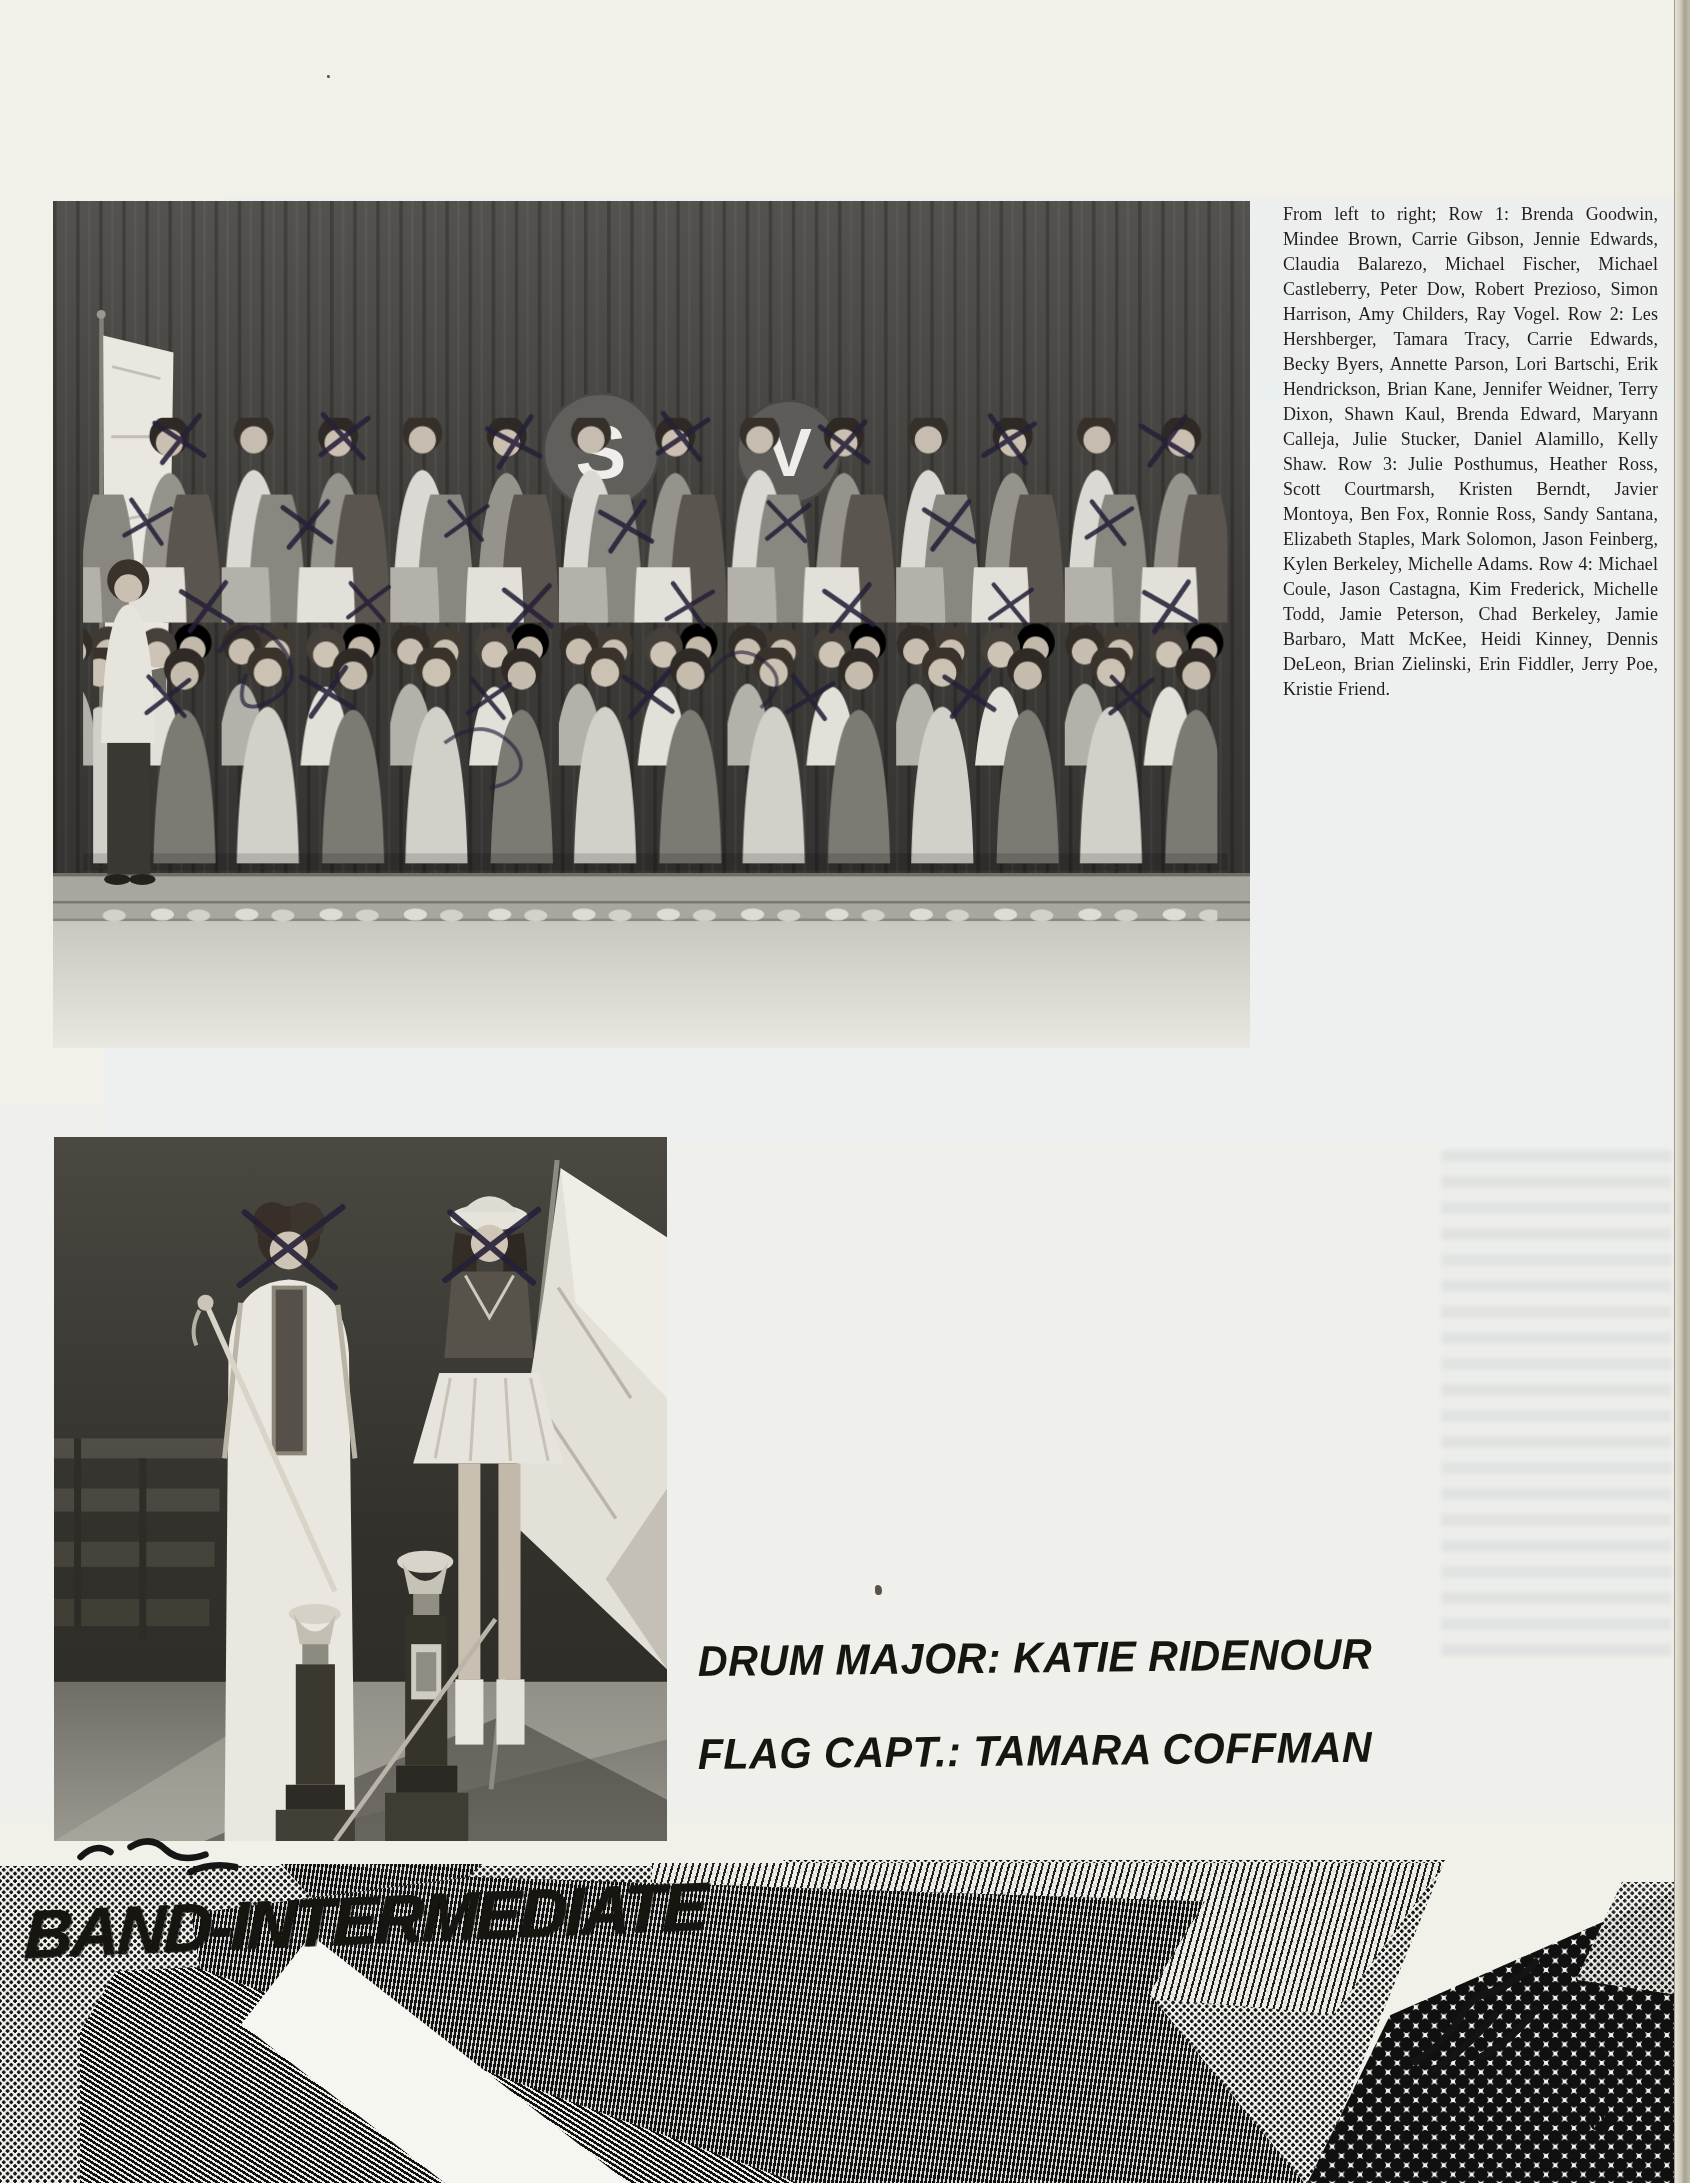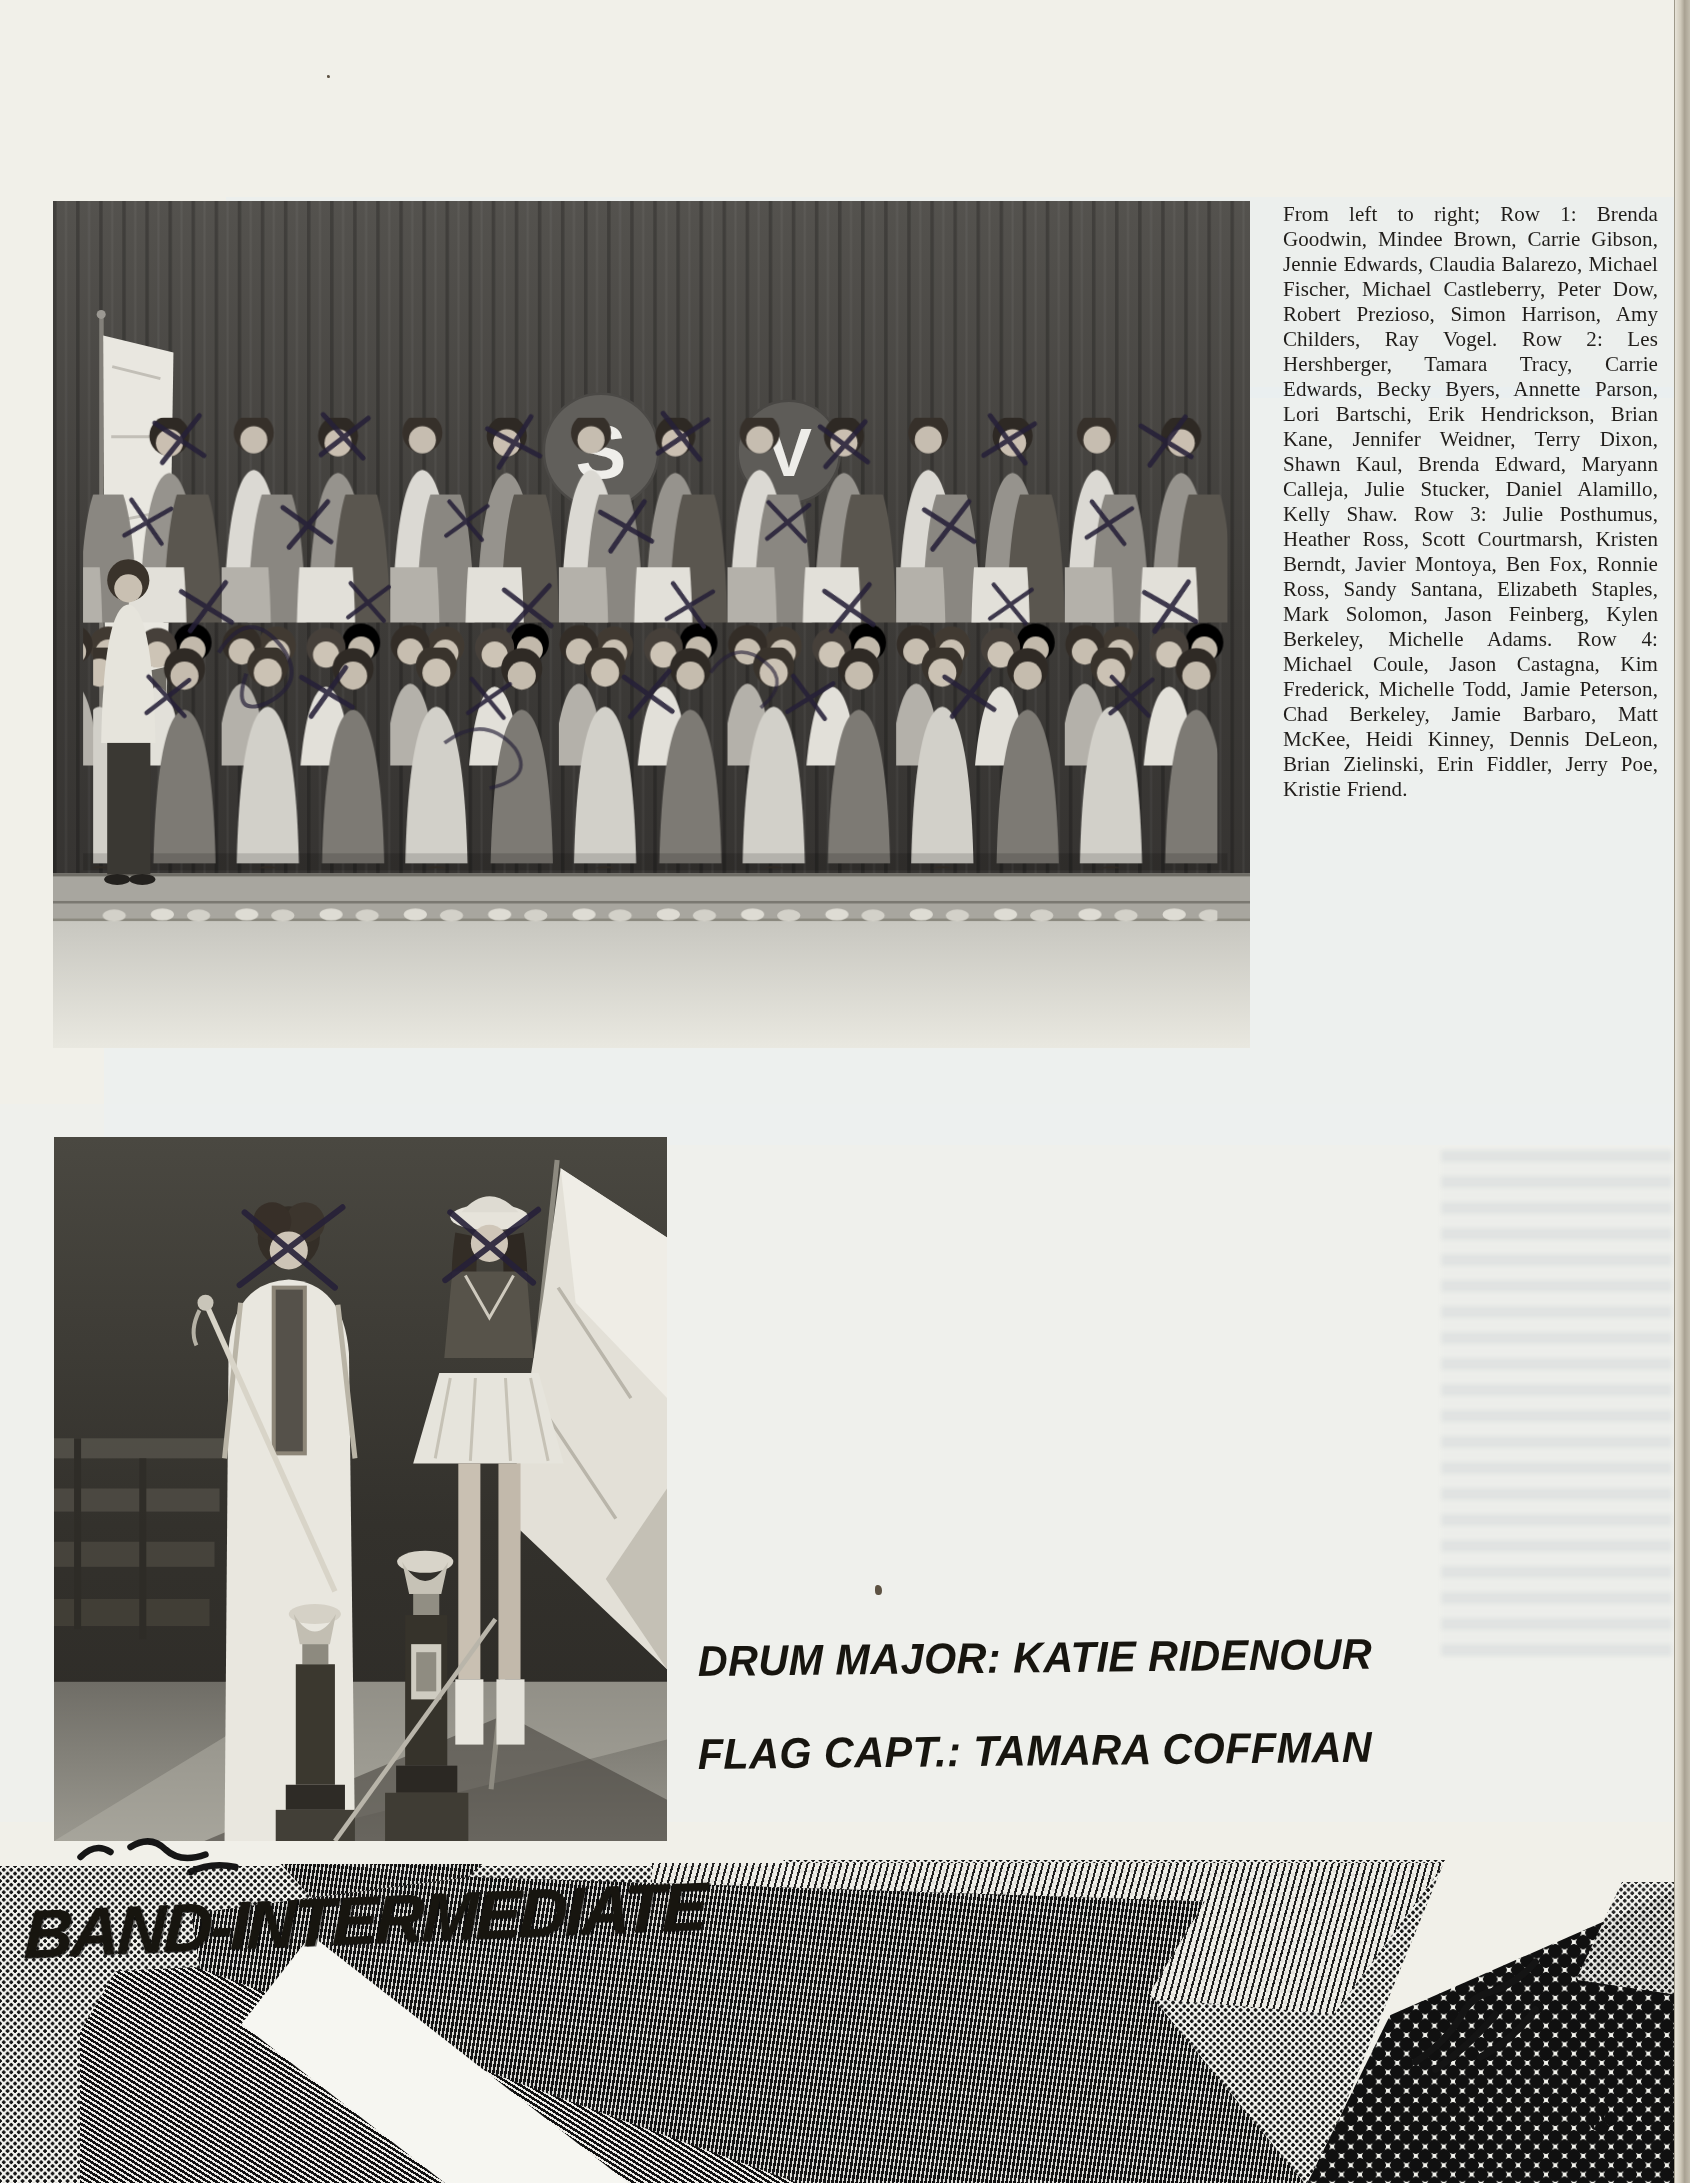--- a/index.html
+++ b/index.html
@@ -13,21 +13,21 @@
   .tint{position:absolute;pointer-events:none;}
   
   .photo{position:absolute;overflow:hidden;background:#3c3a37;}
   .photo svg{display:block;width:100%;height:100%;}
   .ht-overlay{position:absolute;pointer-events:none;opacity:.07;
     background-image:radial-gradient(circle,#000 22%,transparent 24%);
     background-size:3.5px 3.5px;}
   
   .caption{
     position:absolute;left:1283px;top:202px;width:375px;
-    font-size:21px;line-height:25px;color:#201d1a;
+    font-size:18px;line-height:25px;color:#201d1a;
     text-align:justify;letter-spacing:0.1px;word-spacing:0.5px;
   }
   
   .marker{
     position:absolute;color:#17150f;white-space:nowrap;
     font-family:"Liberation Sans", sans-serif;
     font-style:italic;font-weight:700;
   }
   .leader-line{font-size:43px;letter-spacing:0.5px;transform:scaleX(.96) rotate(-.6deg);transform-origin:left bottom;}
   .band-title{

